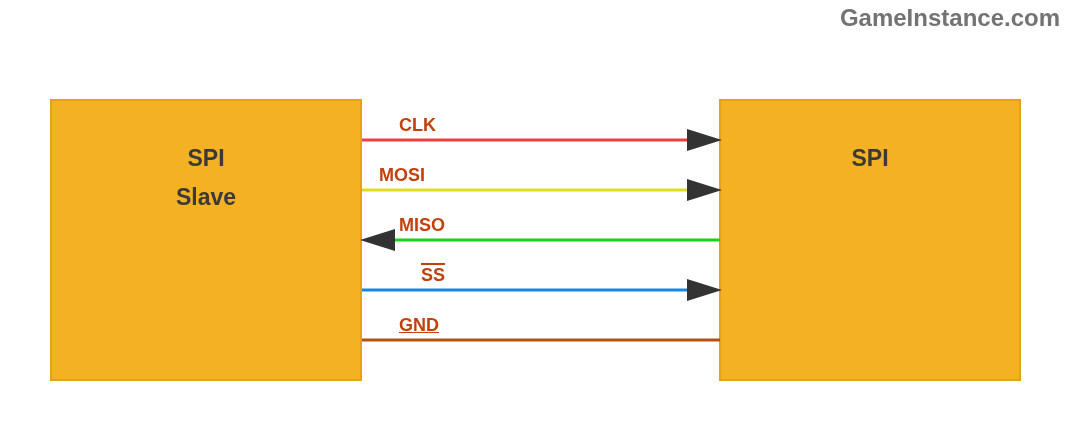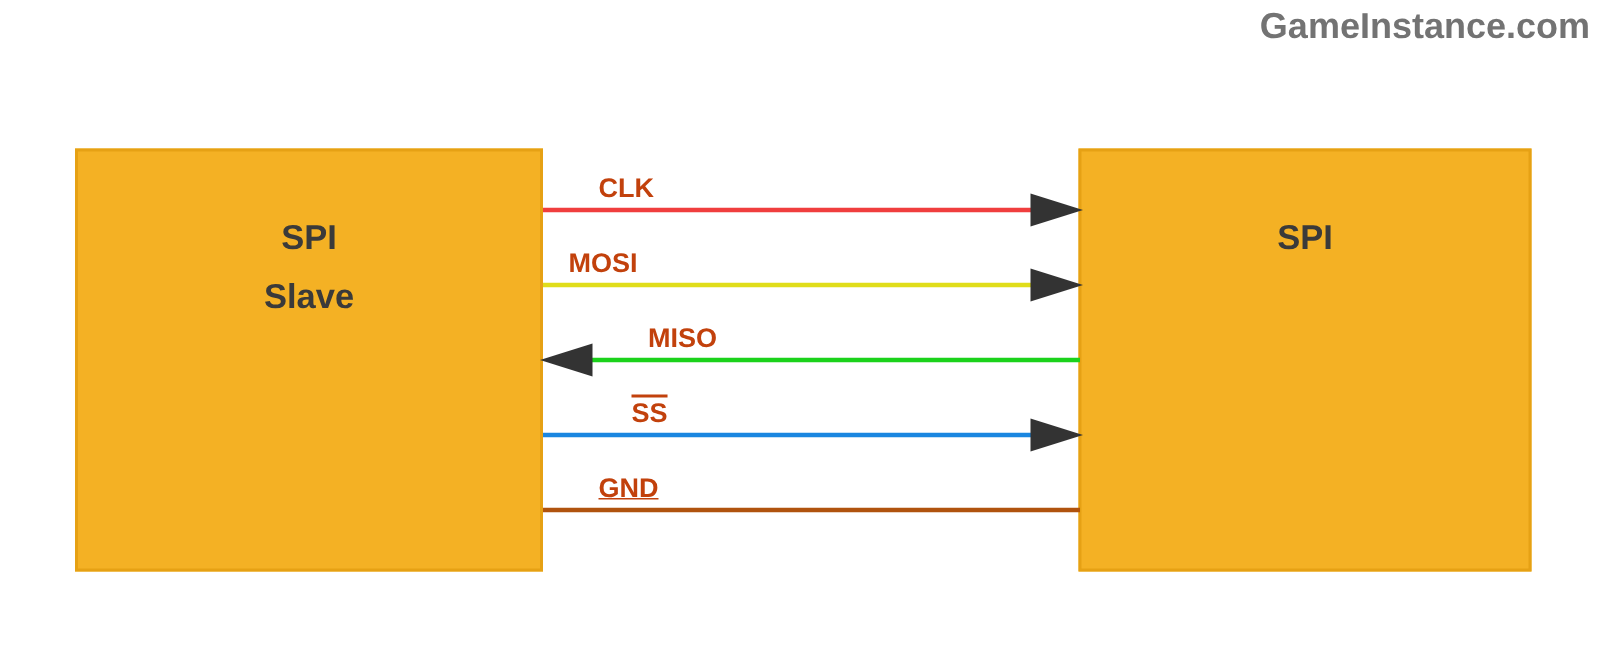--- a/index.html
+++ b/index.html
@@ -35,16 +35,16 @@
     <polygon points="687,179 722,190 687,201" fill="#333333"></polygon>
     <line x1="392" x2="720" y1="240" y2="240" stroke="#1bd21b" stroke-width="3"></line>
     <polygon points="395,229 360,240 395,251" fill="#333333"></polygon>
     <line x1="362" x2="690" y1="290" y2="290" stroke="#1a86e0" stroke-width="3"></line>
     <polygon points="687,279 722,290 687,301" fill="#333333"></polygon>
     <line x1="362" x2="720" y1="340" y2="340" stroke="#b0530e" stroke-width="3"></line>
   </svg>
 <div id="labels">
     <div class="lbl" style="left: 399px; top: 115px;">CLK</div>
     <div class="lbl" style="left: 379px; top: 165px;">MOSI</div>
-    <div class="lbl" style="left: 399px; top: 215px; margin-left: 33px;">MISO</div>
+    <div class="lbl" style="left: 399px; top: 215px;">MISO</div>
     <div class="lbl overline" style="left: 399px; top: 265px;">SS</div>
     <div class="lbl" style="left: 399px; top: 315px; text-decoration: underline;">GND</div>
   </div>
 
 </body></html>

